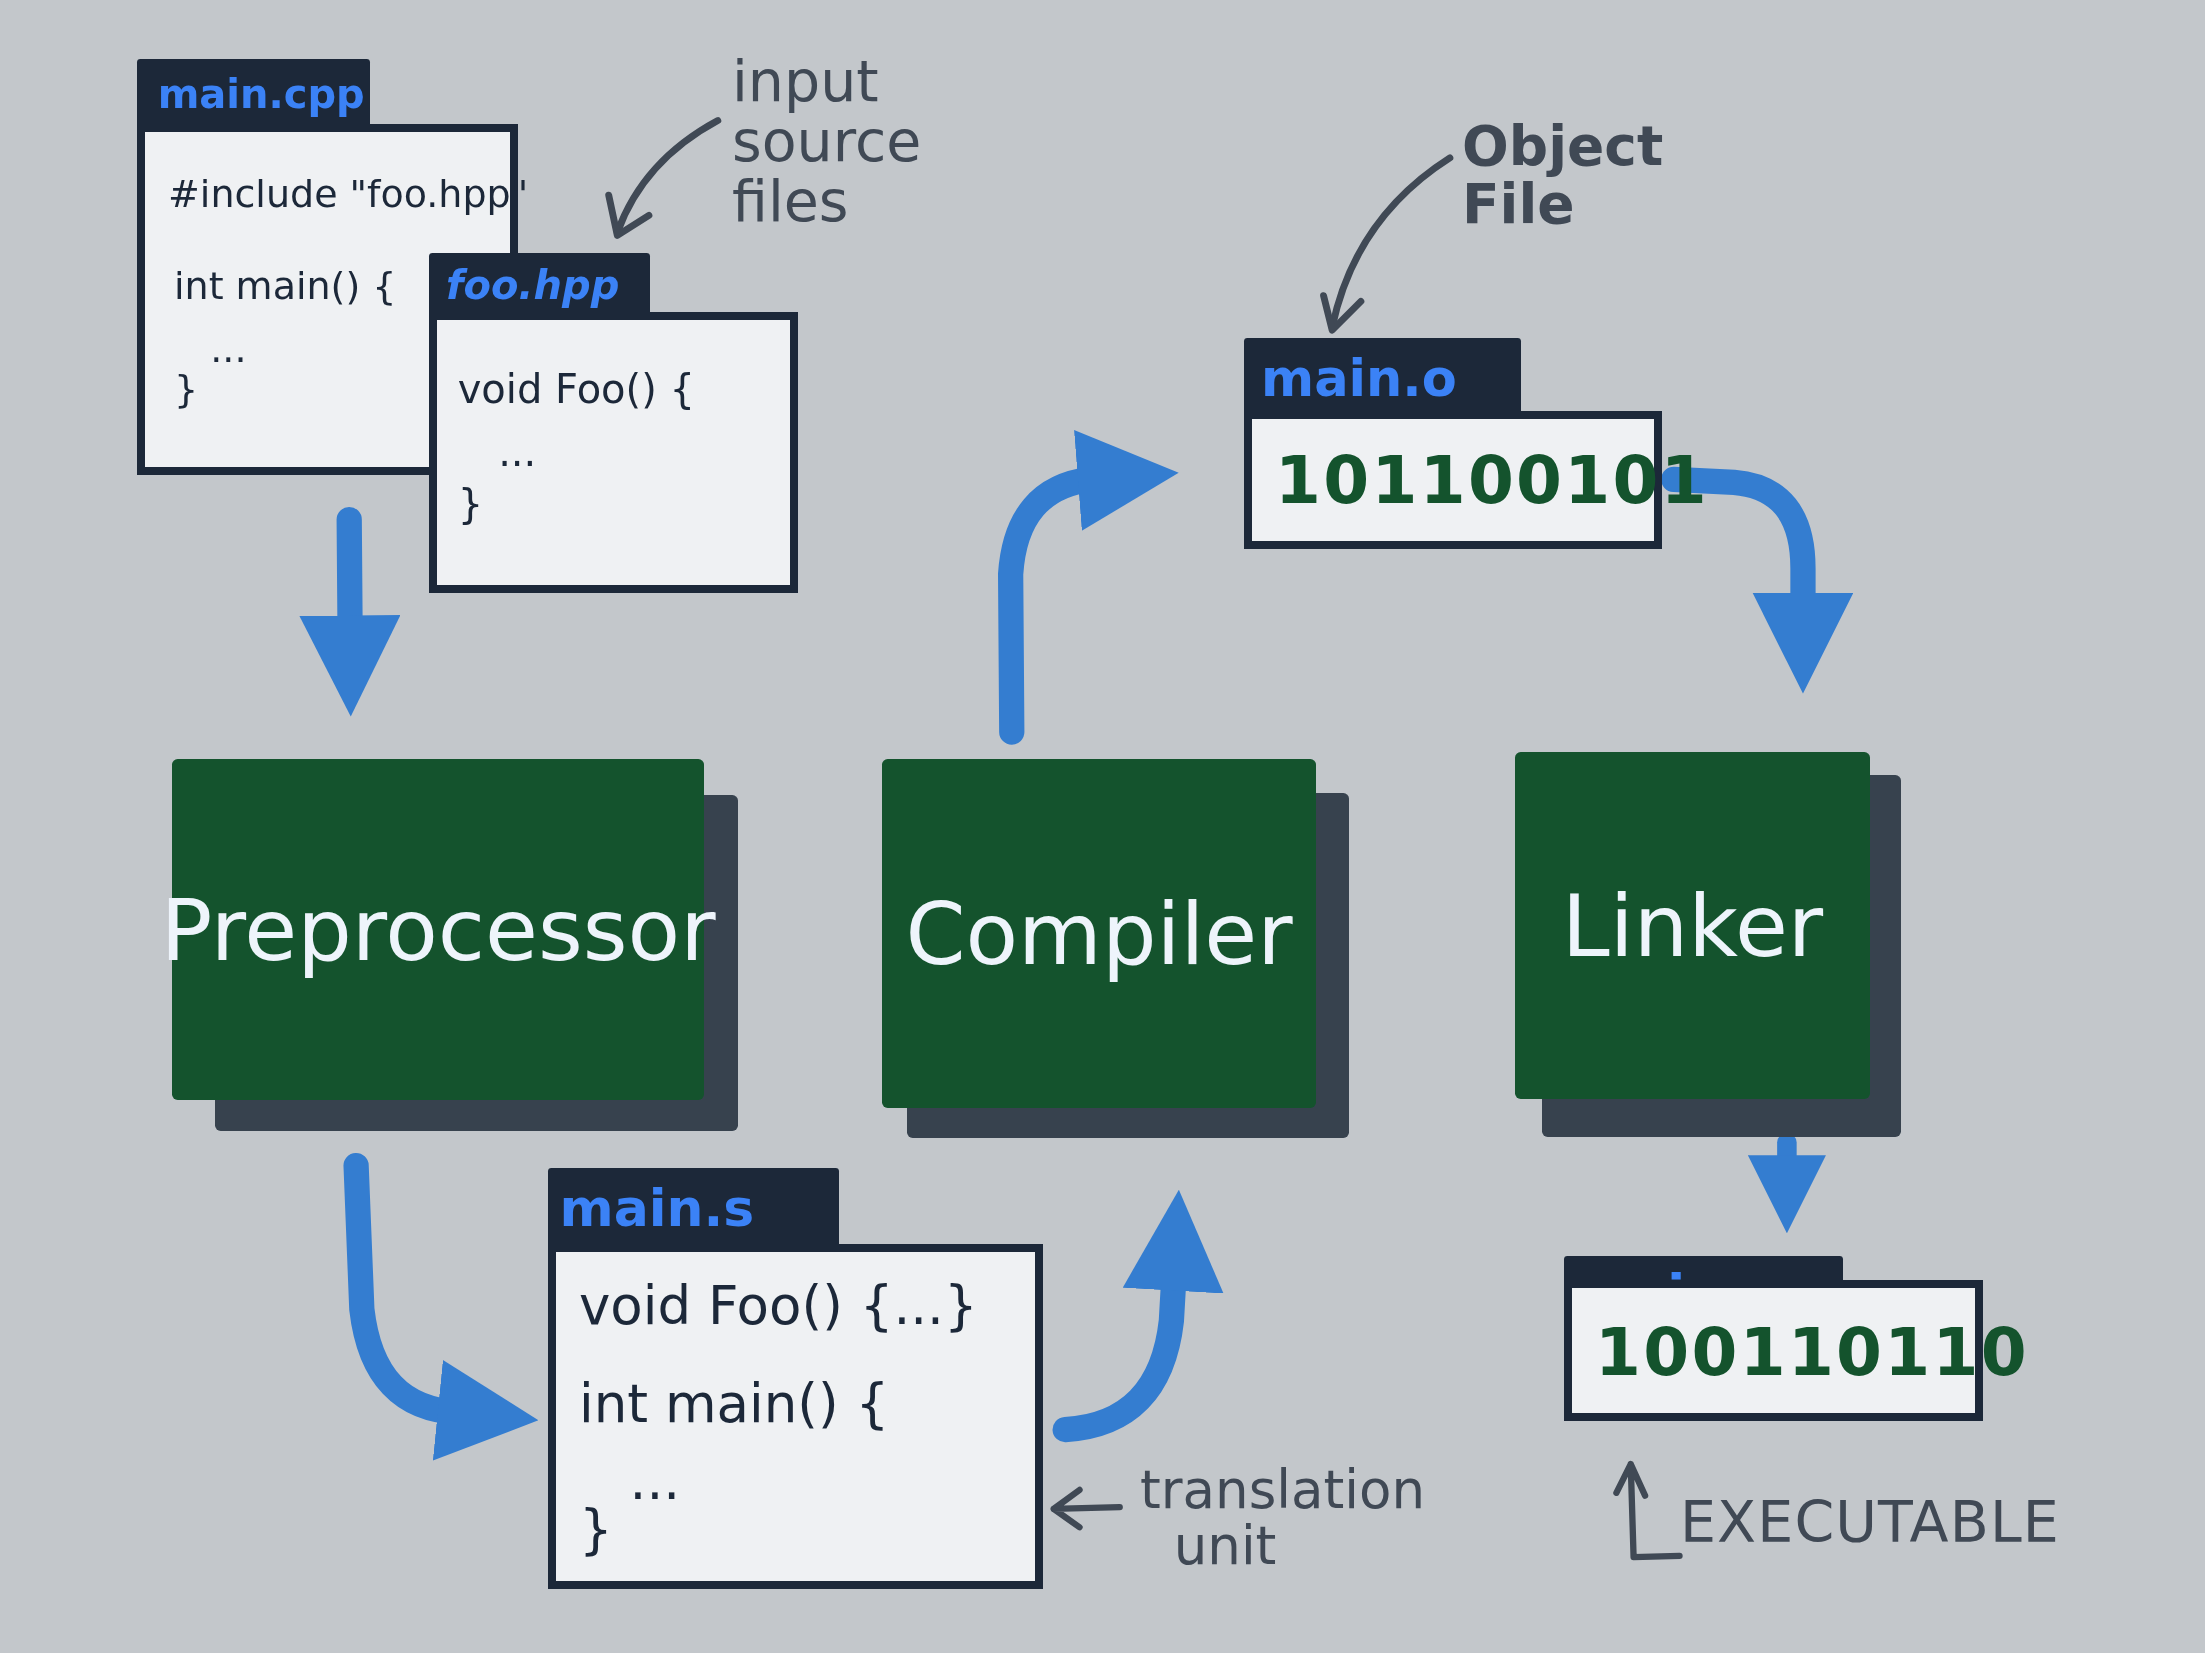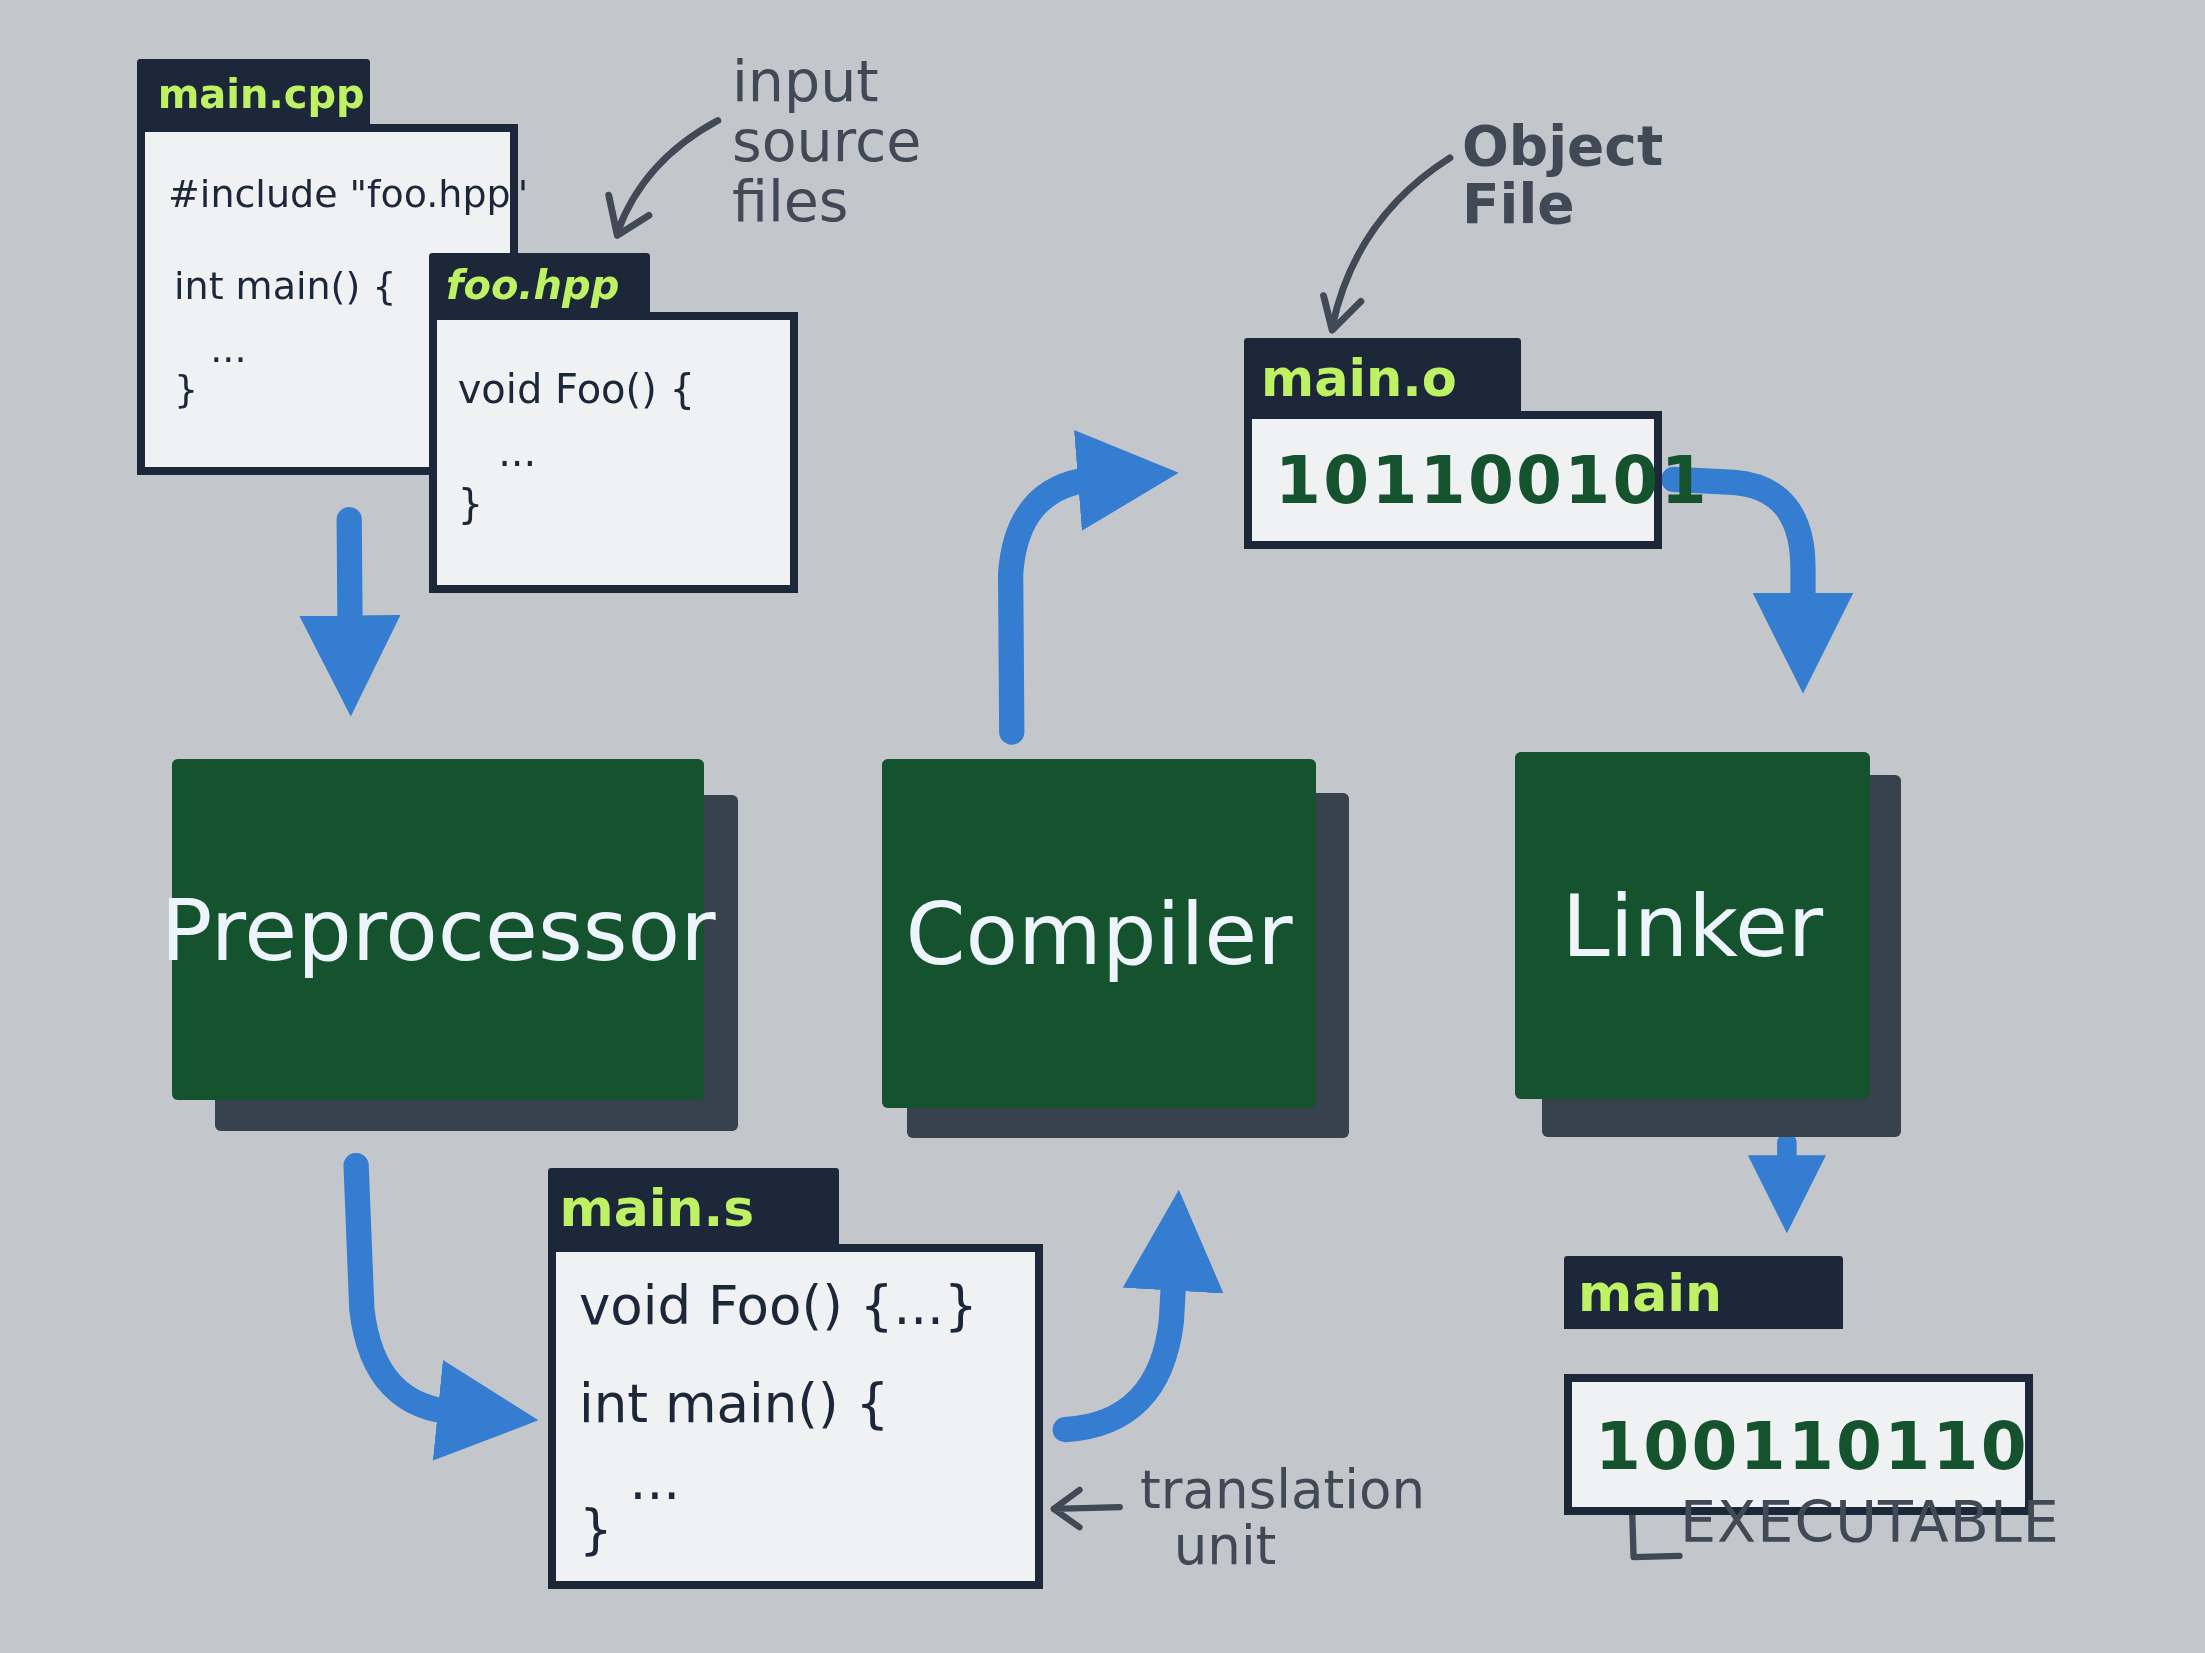--- a/index.html
+++ b/index.html
@@ -3,21 +3,21 @@
 <meta charset="utf-8">
 <style>
   html, body { margin: 0; padding: 0; }
   body {
     width: 2205px; height: 1653px;
     background: #c3c7cb;
     position: relative; overflow: hidden;
     font-family: "DejaVu Sans", sans-serif;
   }
   .tab {
-    position: absolute; background: #1c2839; color: #bef264;
+    position: absolute; background: #1c2839; color: #3b82f6;
     border-radius: 3.4px 3.4px 0 0; box-sizing: border-box;
     padding-left: 20.7px; font-weight: bold;
     display: flex; align-items: center;
   }
   .file-body {
     position: absolute; background: #eff1f3;
     border: 8px solid #1c2839; box-sizing: border-box;
     color: #1c2839;
   }
   .code-line { position: absolute; left: 20.7px; white-space: pre; font-family: "DejaVu Sans", sans-serif; }
@@ -127,19 +127,19 @@
   </div>
 </div>
 
 <div class="annot" style="left:1140px; top:1462px; font-size:53px;">translation
   unit</div>
 
 <div>
   <div class="tab" style="left:1564px; top:1256px; width:279px; height:73px; font-size:52px; padding-left:14px;">
     <span>main</span>
   </div>
-  <div class="file-body" style="left:1564px; top:1374px; width:469px; height:141px;">
+  <div class="file-body" style="left:1564px; top:1280px; width:419px; height:141px;">
     <span class="bin" style="left:23px; top:26px;">100110110</span>
   </div>
 </div>
 
 <div class="annot" style="left:1680px; top:1493px; font-size:57px; text-transform: uppercase; letter-spacing: 1.1px;">Executable</div>
 
 
 </body></html>

